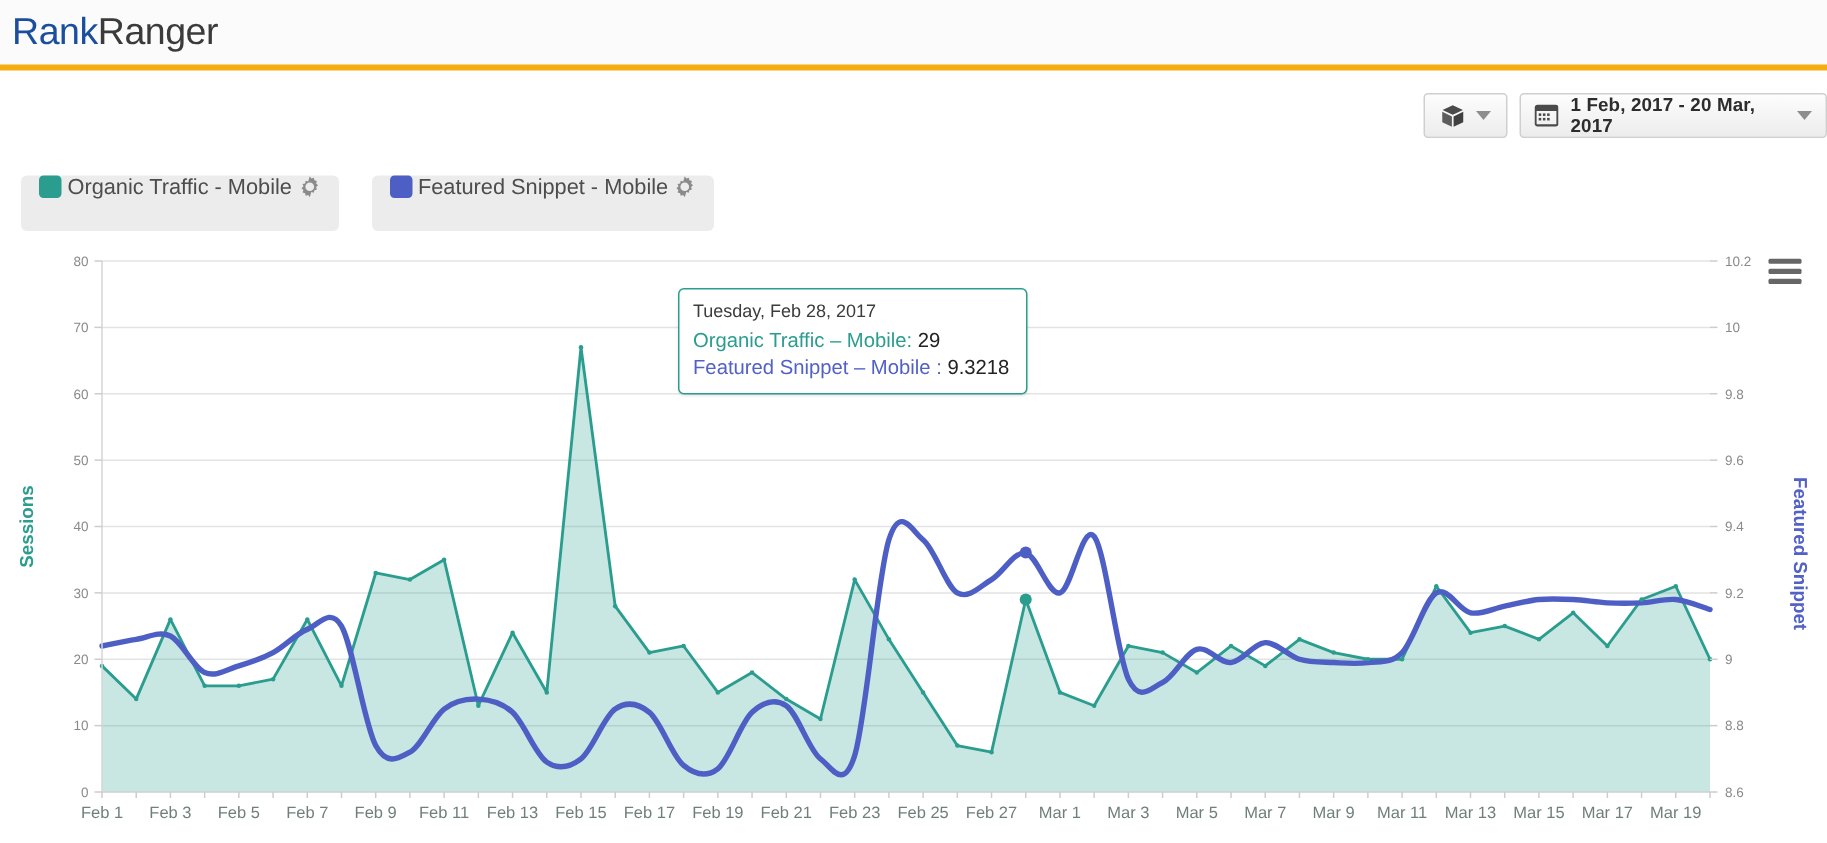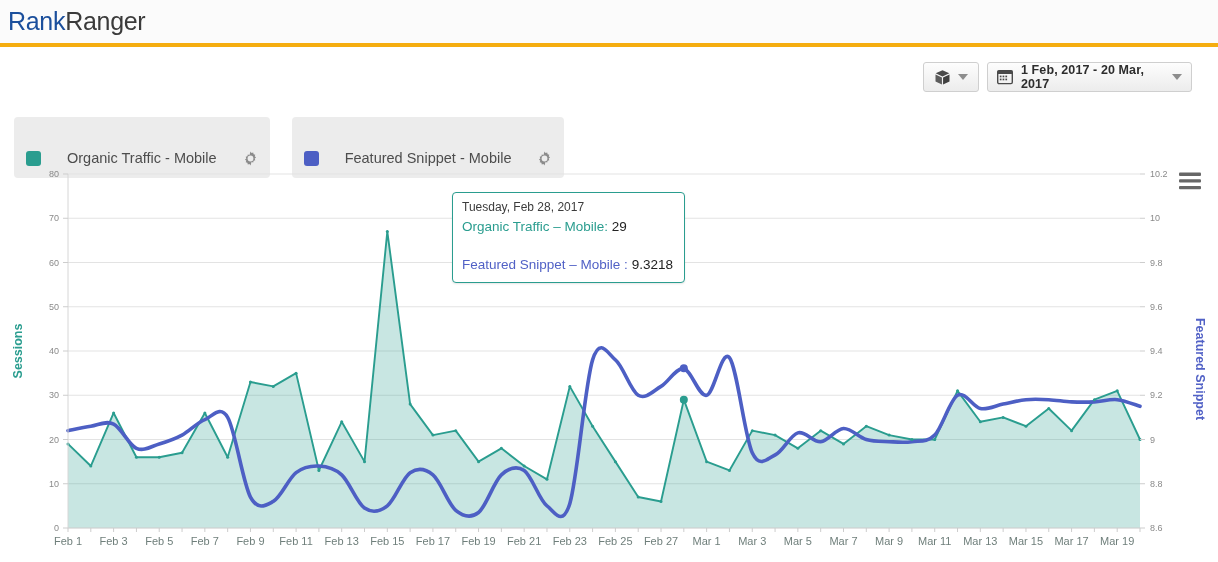--- a/index.html
+++ b/index.html
@@ -32,21 +32,21 @@
     letter-spacing: -0.3px;
     white-space: nowrap;
   }
   #brand-logo .brand-rank { color: #1b4f9c; }
   #brand-logo .brand-ranger { color: #3b3b3b; }
 
   
   #toolbar {
     position: absolute;
     top: 62px;
-    right: 26px;
+    right: 0;
     display: flex;
     align-items: center;
     gap: 8px;
   }
   .tb-btn {
     background: linear-gradient(#fdfdfd, #ececec);
     border: 1px solid #cfcfcf;
     border-radius: 3px;
     height: 30px;
     display: flex;
@@ -75,23 +75,23 @@
     top: 117px;
     left: 14px;
     display: flex;
     gap: 22px;
   }
   .legend-chip {
     background: #ececec;
     border-radius: 4px;
     height: 37px;
     display: flex;
-    align-items: flex-end;
-    padding: 12px 12px;
-    gap: 26px;
+    align-items: flex-start;
+    padding: 0 12px;
+    gap: 4px;
     cursor: pointer;
     user-select: none;
   }
   .legend-swatch {
     width: 15px; height: 15px;
     border-radius: 3px;
     flex: none;
   }
   .legend-text {
     font-size: 14.5px;
@@ -124,21 +124,21 @@
     white-space: nowrap;
     line-height: 1.33;
   }
   #tooltip-date {
     font-size: 12px;
     color: #3c3c3c;
     margin-bottom: 2px;
   }
   .tooltip-row { font-size: 13.5px; }
   #tooltip-row-organic { color: #2a9d8f; }
-  #tooltip-row-snippet { color: #5161c6; margin-top: 20px; }
+  #tooltip-row-snippet { color: #5161c6; }
   .tooltip-value { color: #232323; font-weight: normal; }
 
   .axis-tick-text {
     font-size: 9px;
     fill: #8a8a8a;
     font-family: "Liberation Sans", sans-serif;
   }
   .xaxis-tick-text {
     font-size: 11px;
     fill: #6f7f7b;

